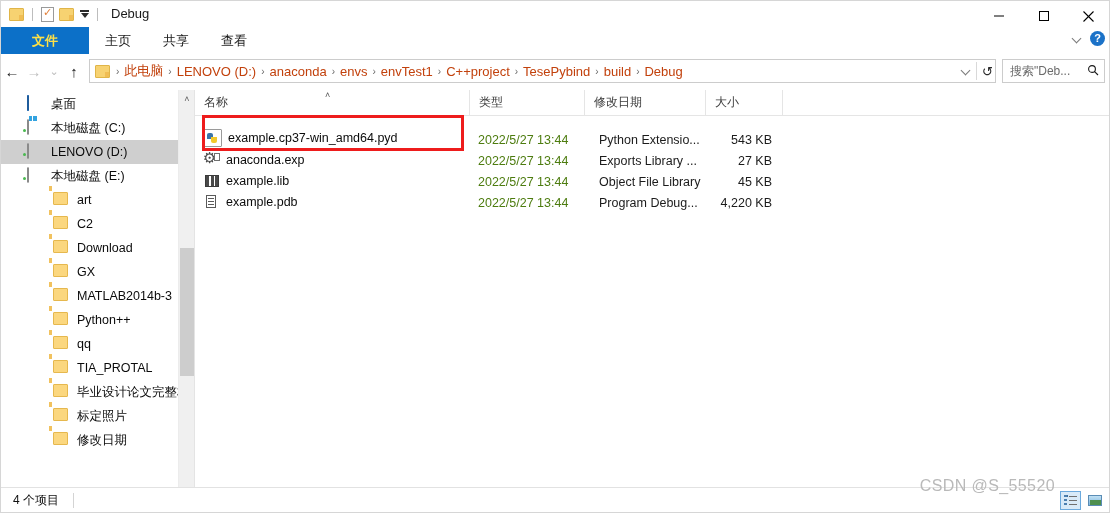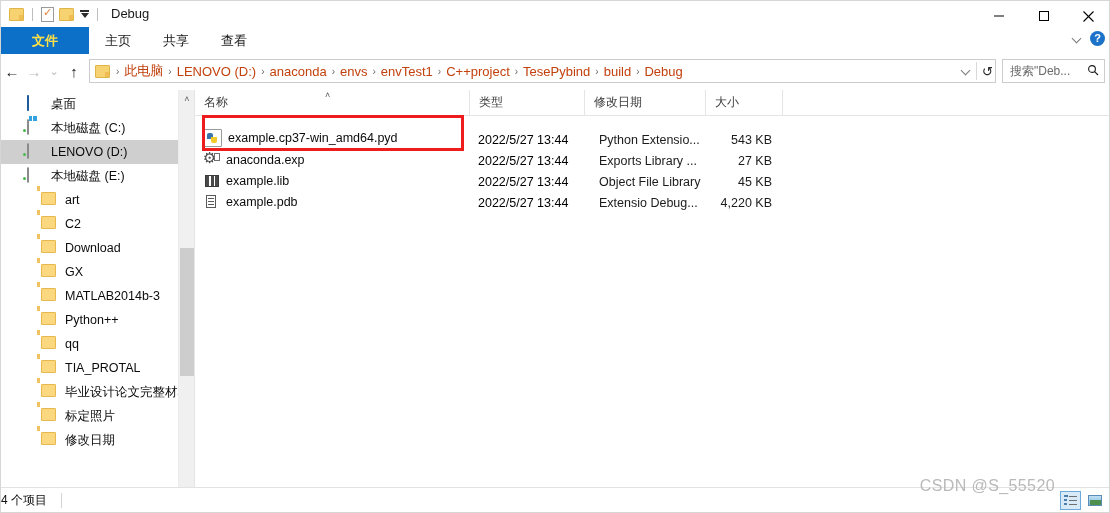--- a/index.html
+++ b/index.html
@@ -299,21 +299,21 @@
   .nav-item {
     height: 24px;
     display: flex;
     align-items: center;
     font-size: 12.5px;
     color: #0b0b0b;
     padding-left: 26px;
     white-space: nowrap;
   }
   .nav-item.level2 { padding-left: 26px; }
-  .nav-item.level3 { padding-left: 40px; }
+  .nav-item.level3 { padding-left: 52px; }
   .nav-item.selected { background: #cfcfcf; }
   .nav-ico {
     width: 18px;
     height: 16px;
     margin-right: 6px;
     flex: none;
     position: relative;
   }
   
   .ico-desktop {
@@ -459,21 +459,21 @@
     white-space: nowrap;
     overflow: hidden;
   }
   .cell.name {
     width: 274px;
     padding-left: 9px;
     display: flex;
     align-items: center;
     gap: 6px;
   }
-  .cell.date { width: 121px; padding-left: 9px; color: #000000; }
+  .cell.date { width: 121px; padding-left: 9px; color: #4d7c0f; }
   .cell.type { width: 115px; padding-left: 9px; color: #1b1b1b; }
   .cell.size {
     width: 78px;
     padding-right: 11px;
     text-align: right;
     color: #1b1b1b;
   }
 
   .fico { width: 16px; height: 16px; flex: none; position: relative; }
 
@@ -560,20 +560,21 @@
     width: 1110px;
     height: 24px;
     background: #ffffff;
     border-top: 1px solid #e2e2e2;
     display: flex;
     align-items: center;
   }
   .status-text {
     font-size: 12px;
     color: #111111;
+    padding-left: 12px;
   }
   .status-sep {
     width: 1px;
     height: 15px;
     background: #d4d4d4;
     margin-left: 14px;
   }
   .view-btns {
     position: absolute;
     right: 6px;
@@ -870,21 +871,21 @@
           <div class="cell type">Object File Library</div>
           <div class="cell size">45 KB</div>
         </div>
 
         <div class="row">
           <div class="cell name">
             <span class="fico fico-pdb"></span>
             <span>example.pdb</span>
           </div>
           <div class="cell date">2022/5/27 13:44</div>
-          <div class="cell type">Extensio Debug...</div>
+          <div class="cell type">Program Debug...</div>
           <div class="cell size">4,220 KB</div>
         </div>
       </div>
 
       <div class="highlight-box" style="left:7px; top:25px; width:262px; height:36px;"></div>
     </div>
   </div>
 
   <div class="statusbar">
     <span class="status-text">4 个项目</span>

